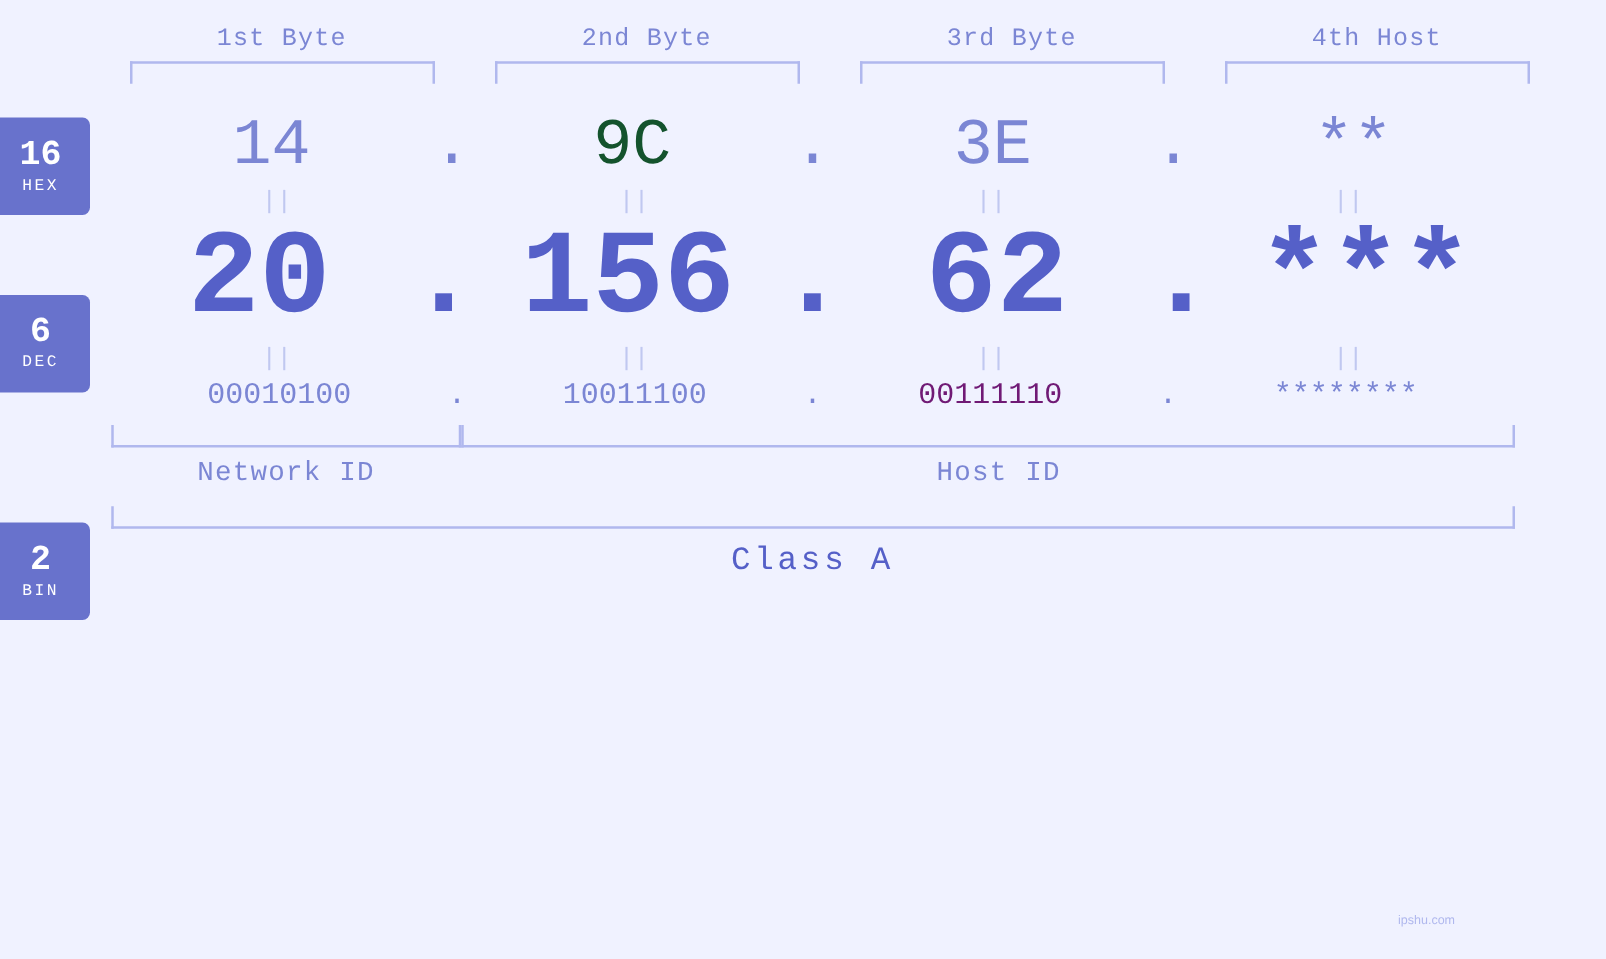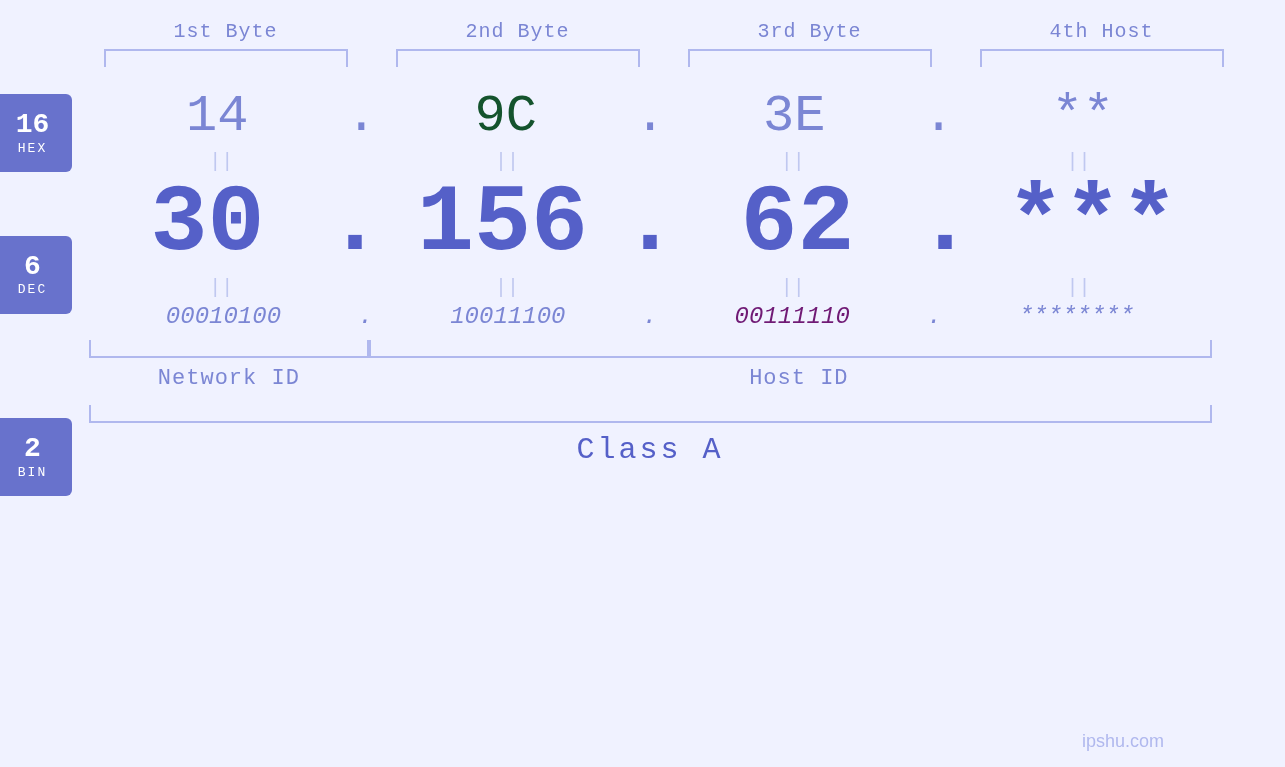--- a/index.html
+++ b/index.html
@@ -62,24 +62,24 @@
     }
 
     .base-label {
       font-size: 13px;
       letter-spacing: 2px;
     }
 
     
     .watermark {
       position: absolute;
-      bottom: 15px;
+      bottom: 25px;
       right: 18px;
       color: #b0b8ee;
-      font-size: 18px;
+      font-size: 10px;
       font-family: Arial, sans-serif;
     }
 
     
     .labels-wrapper {
       display: flex;
       flex-direction: column;
       justify-content: flex-start;
       padding-left: 45px;
       padding-top: 0px;
@@ -159,40 +159,40 @@
         <div style="flex:1; text-align:center; color:#c0c8f0; font-size:20px; font-family:'Courier New',monospace;">||</div>
         <div style="width:20px;"></div>
         <div style="flex:1; text-align:center; color:#c0c8f0; font-size:20px; font-family:'Courier New',monospace;">||</div>
         <div style="width:20px;"></div>
         <div style="flex:1; text-align:center; color:#c0c8f0; font-size:20px; font-family:'Courier New',monospace;">||</div>
         <div style="width:20px;"></div>
         <div style="flex:1; text-align:center; color:#c0c8f0; font-size:20px; font-family:'Courier New',monospace;">||</div>
       </div>
 
       <div style="display:flex; align-items:center; justify-content:space-around; padding: 0;">
-        <div style="flex:1; text-align:center; color:#5560c8; font-size:95px; font-weight:bold; font-family:'Courier New',monospace; line-height:1;">30</div>
+        <div style="flex:1; text-align:center; color:#5560c8; font-size:95px; font-weight:bold; font-family:'Courier New',monospace; line-height:1;">20</div>
         <div style="color:#5560c8; font-size:95px; font-weight:bold; font-family:'Courier New',monospace; line-height:1;">.</div>
         <div style="flex:1; text-align:center; color:#5560c8; font-size:95px; font-weight:bold; font-family:'Courier New',monospace; line-height:1;">156</div>
         <div style="color:#5560c8; font-size:95px; font-weight:bold; font-family:'Courier New',monospace; line-height:1;">.</div>
         <div style="flex:1; text-align:center; color:#5560c8; font-size:95px; font-weight:bold; font-family:'Courier New',monospace; line-height:1;">62</div>
         <div style="color:#5560c8; font-size:95px; font-weight:bold; font-family:'Courier New',monospace; line-height:1;">.</div>
         <div style="flex:1; text-align:center; color:#5560c8; font-size:95px; font-weight:bold; font-family:'Courier New',monospace; line-height:1;">***</div>
       </div>
 
       <div style="display:flex; align-items:center; justify-content:space-around; padding: 4px 0;">
         <div style="flex:1; text-align:center; color:#c0c8f0; font-size:20px; font-family:'Courier New',monospace;">||</div>
         <div style="width:20px;"></div>
         <div style="flex:1; text-align:center; color:#c0c8f0; font-size:20px; font-family:'Courier New',monospace;">||</div>
         <div style="width:20px;"></div>
         <div style="flex:1; text-align:center; color:#c0c8f0; font-size:20px; font-family:'Courier New',monospace;">||</div>
         <div style="width:20px;"></div>
         <div style="flex:1; text-align:center; color:#c0c8f0; font-size:20px; font-family:'Courier New',monospace;">||</div>
       </div>
 
-      <div style="display:flex; align-items:center; justify-content:space-between; padding: 0 0 5px 0; font-style: italic;">
+      <div style="display:flex; align-items:center; justify-content:flex-end; padding: 0 0 5px 0;">
         <div style="flex:1; text-align:center; color:#7b86d4; font-size:24px; font-family:'Courier New',monospace;">00010100</div>
         <div style="color:#7b86d4; font-size:24px; font-family:'Courier New',monospace;">.</div>
         <div style="flex:1; text-align:center; color:#7b86d4; font-size:24px; font-family:'Courier New',monospace;">10011100</div>
         <div style="color:#7b86d4; font-size:24px; font-family:'Courier New',monospace;">.</div>
         <div style="flex:1; text-align:center; color:#701a75; font-size:24px; font-family:'Courier New',monospace;">00111110</div>
         <div style="color:#7b86d4; font-size:24px; font-family:'Courier New',monospace;">.</div>
         <div style="flex:1; text-align:center; color:#7b86d4; font-size:24px; font-family:'Courier New',monospace;">********</div>
       </div>
 
       <div style="display:flex; width:100%; margin-top:5px;">
@@ -204,20 +204,20 @@
         <div style="flex:1; border-bottom:2px solid #b0b8ee; border-left:2px solid #b0b8ee; border-right:2px solid #b0b8ee; height:18px;"></div>
       </div>
 
       <div style="display:flex; width:100%; margin-top:8px;gap:17px;">
         <div style="width:25%; text-align:center; color:#7b86d4; font-size:22px; font-family:'Courier New',monospace; letter-spacing:1px;">Network ID</div>
         <div style="flex:1; text-align:center; color:#7b86d4; font-size:22px; font-family:'Courier New',monospace; letter-spacing:1px;">Host ID</div>
       </div>
 
       <div style="width:100%; border-bottom:2px solid #b0b8ee; border-left:2px solid #b0b8ee; border-right:2px solid #b0b8ee; height:18px; margin-top:14px;"></div>
 
-      <div style="text-align:center; color:#5560c8; font-size:30px; font-family:'Courier New',monospace; letter-spacing:3px; margin-top:10px;">Class A</div>
+      <div style="text-align:center; color:#5560c8; font-size:26px; font-family:'Courier New',monospace; letter-spacing:3px; margin-top:10px;">Class A</div>
 
     </div>
   </div>
 
   <div class="watermark">ipshu.com</div>
 
 </div>
 
 </body></html>

